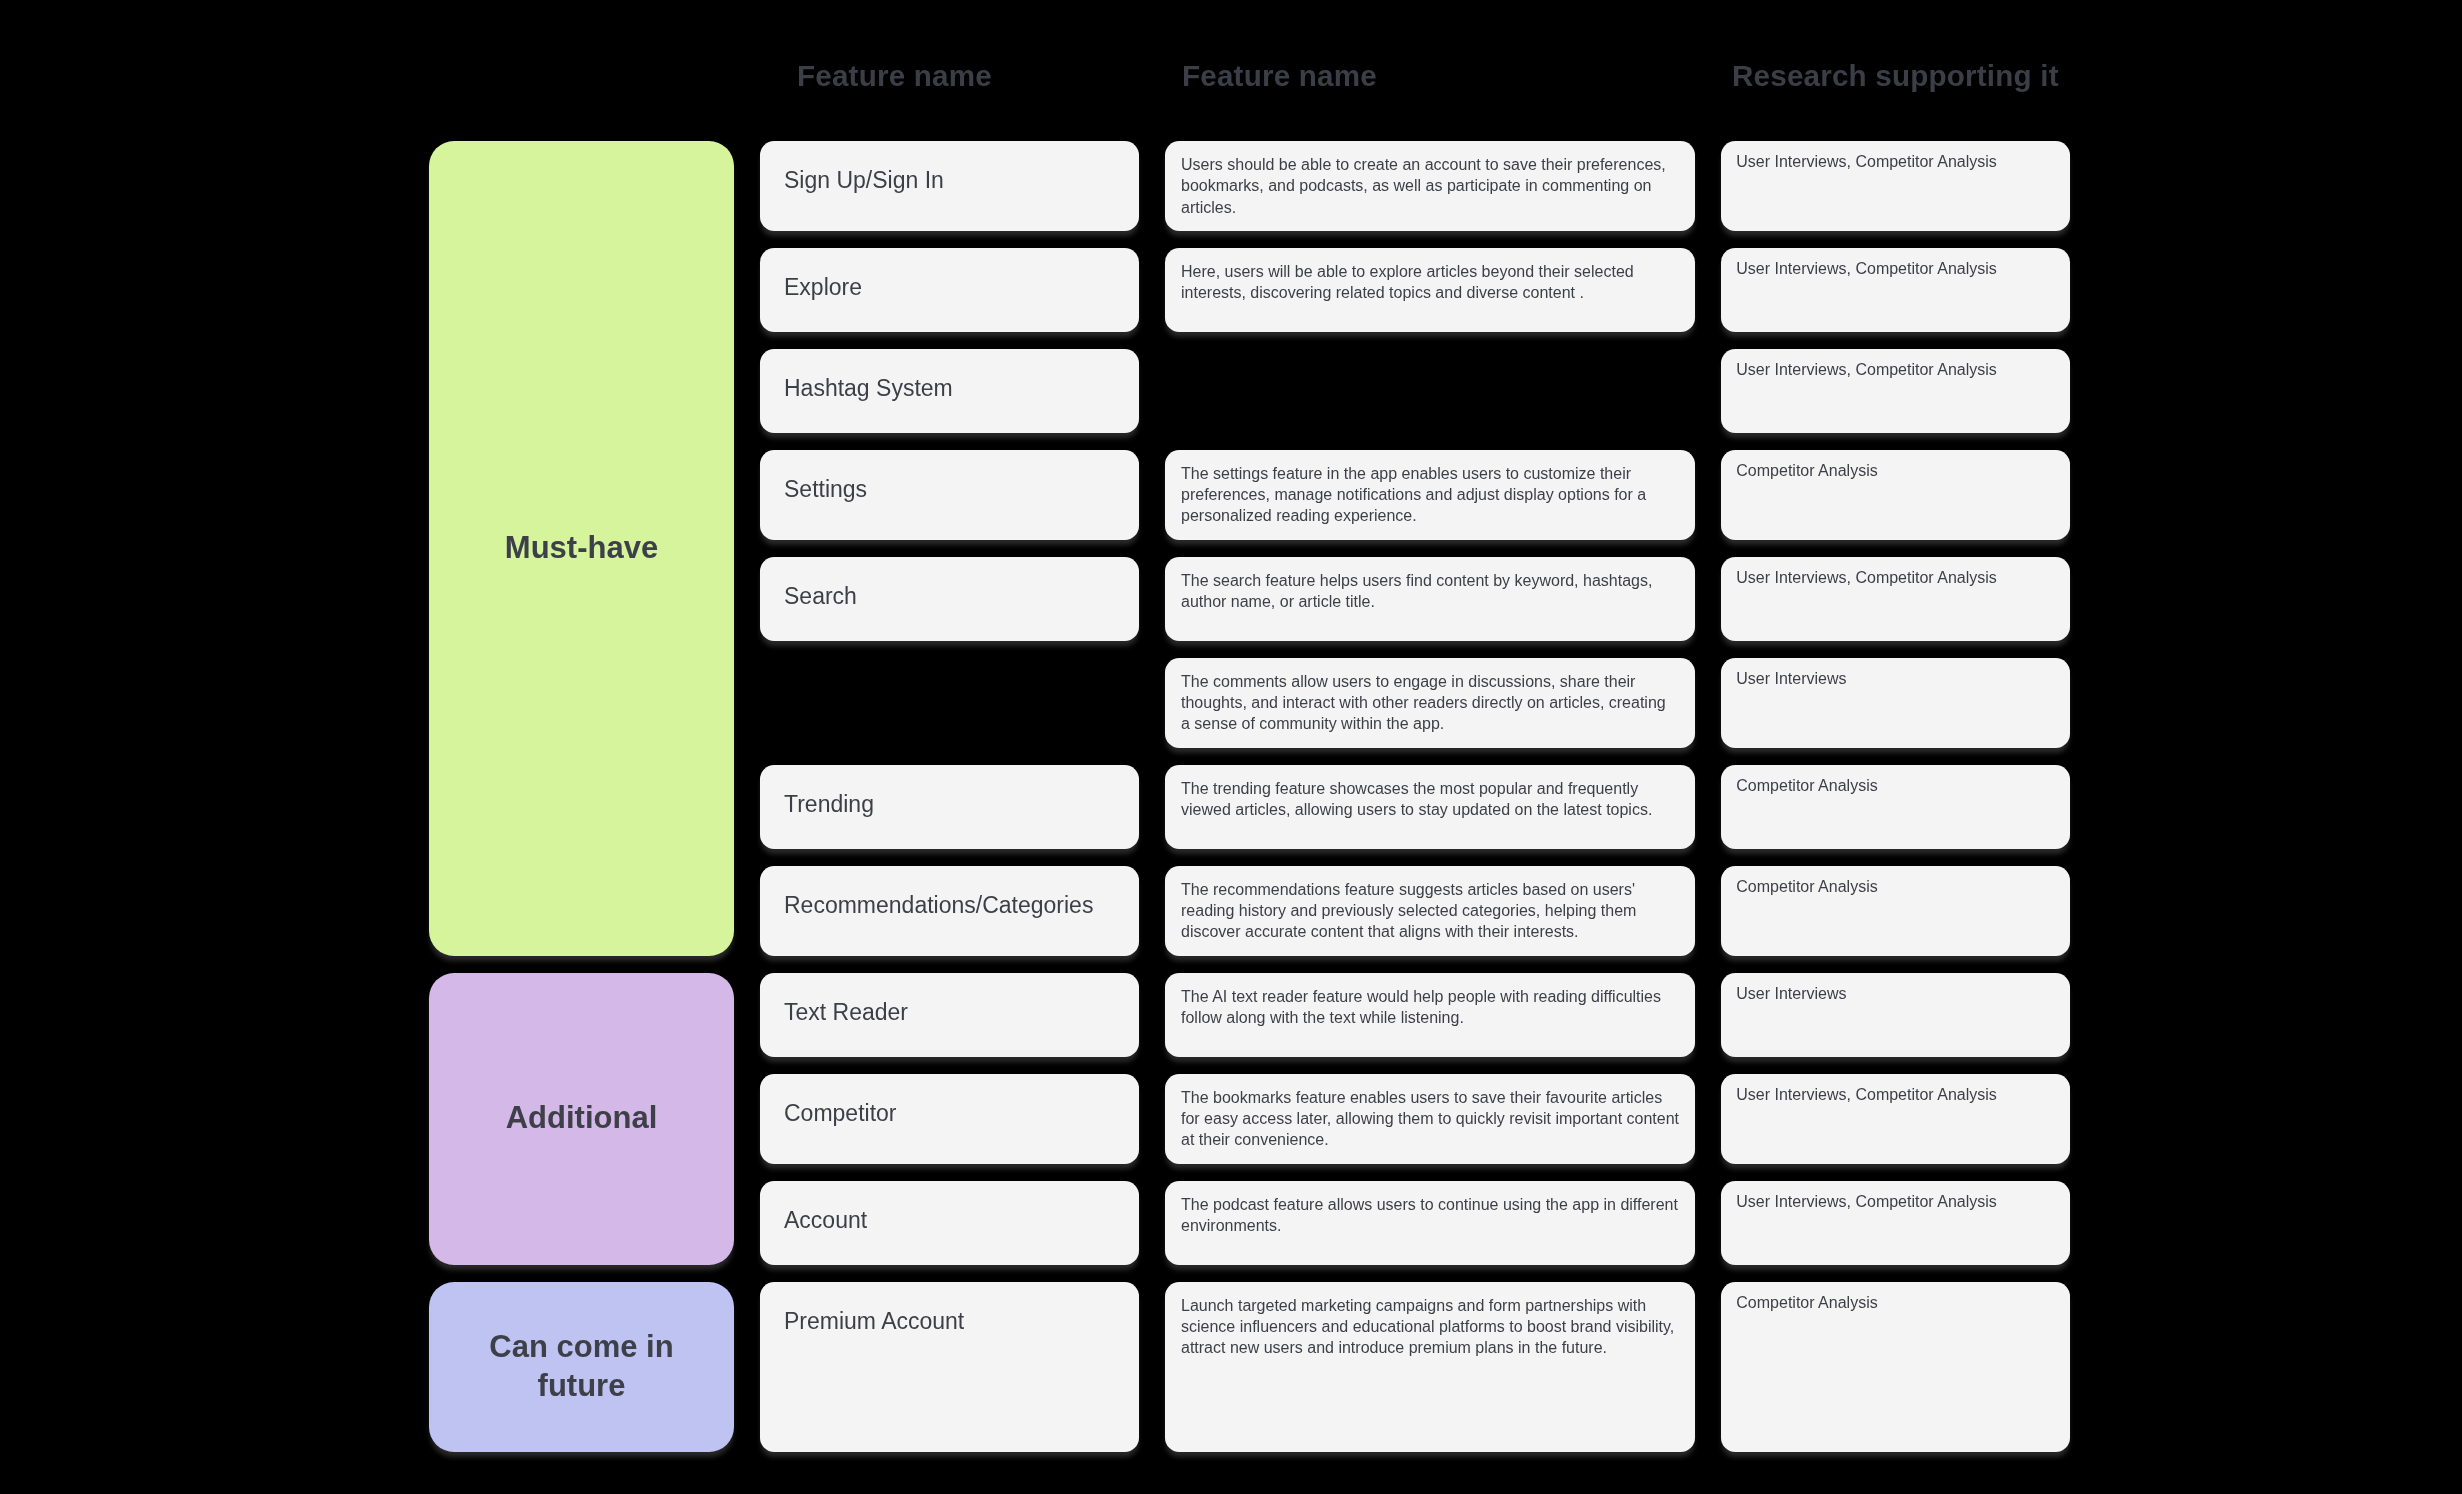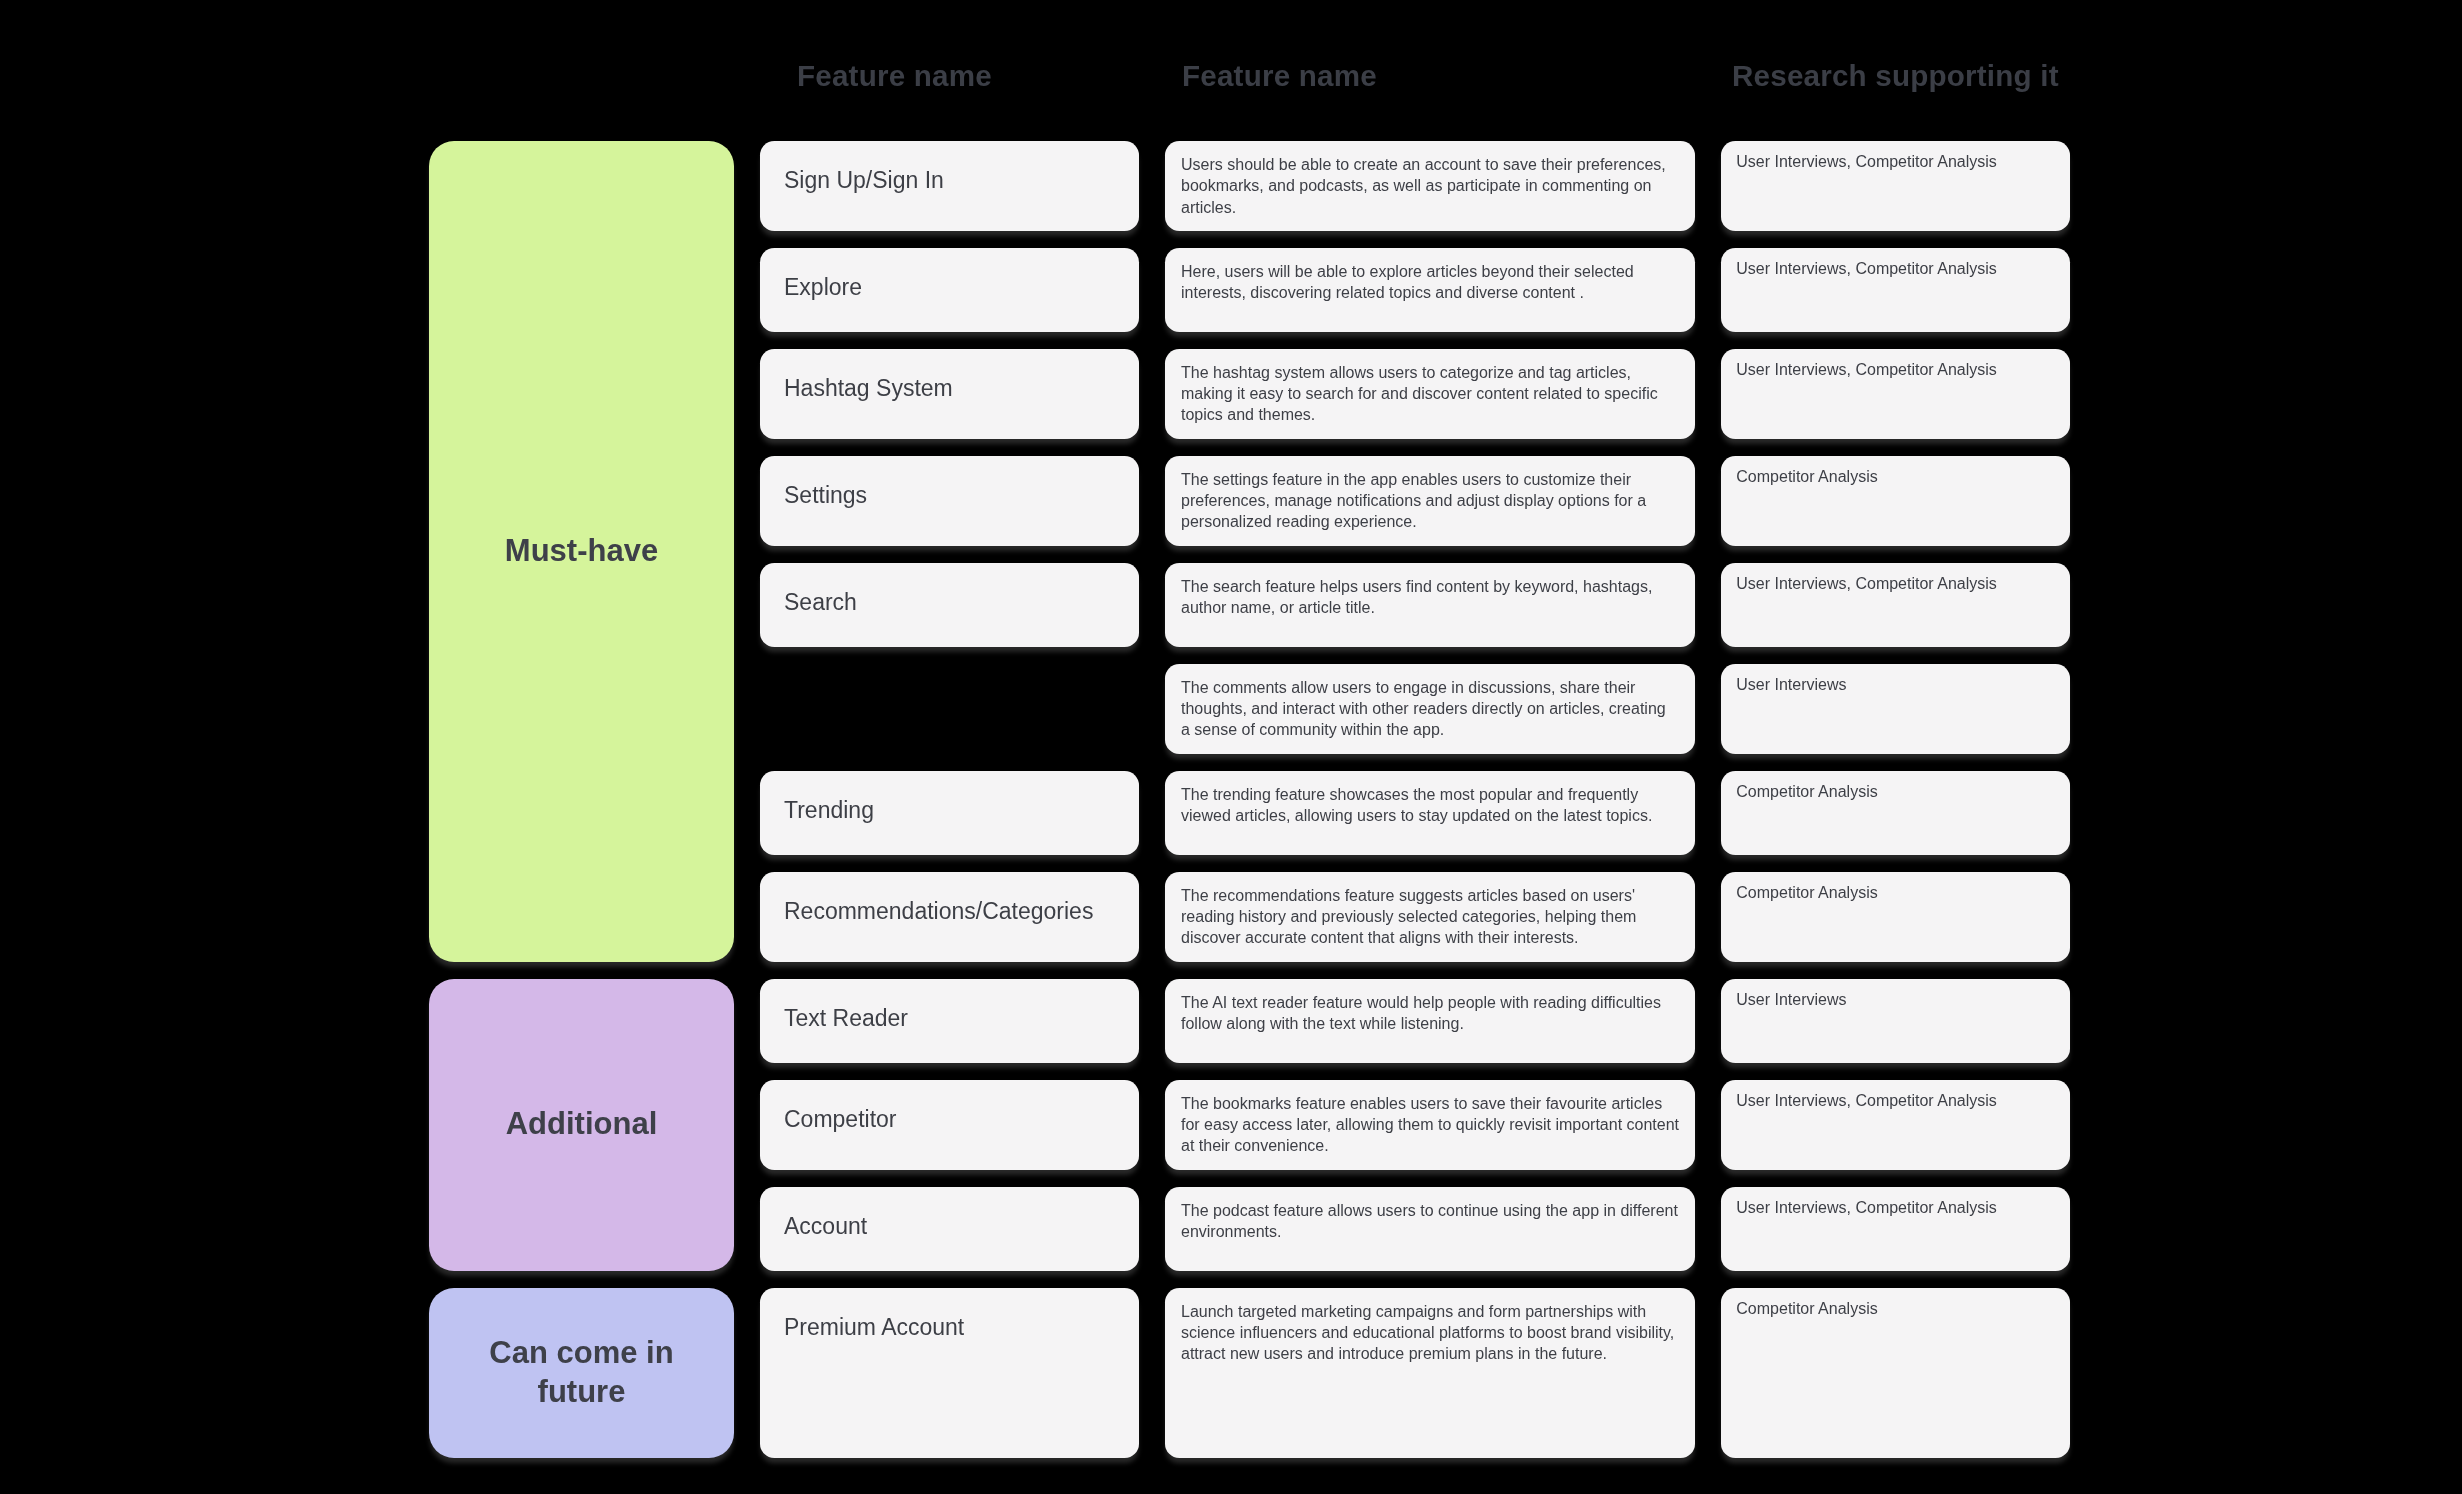--- a/index.html
+++ b/index.html
@@ -97,21 +97,20 @@
 
     <div class="card feature-card" style="grid-row:1">Sign Up/Sign In</div>
     <div class="card desc-card" style="grid-row:1">Users should be able to create an account to save their preferences, bookmarks, and podcasts, as well as participate in commenting on articles.</div>
     <div class="card research-card" style="grid-row:1">User Interviews, Competitor Analysis</div>
 
     <div class="card feature-card" style="grid-row:2">Explore</div>
     <div class="card desc-card" style="grid-row:2">Here, users will be able to explore articles beyond their selected interests, discovering related topics and diverse content .</div>
     <div class="card research-card" style="grid-row:2">User Interviews, Competitor Analysis</div>
 
     <div class="card feature-card" style="grid-row:3">Hashtag System</div>
-    <div class="card desc-card" style="grid-row:3">The hashtag system allows users to categorize and tag articles, making it easy to search for and discover content related to specific topics and themes.</div>
     <div class="card research-card" style="grid-row:3">User Interviews, Competitor Analysis</div>
 
     <div class="card feature-card" style="grid-row:4">Settings</div>
     <div class="card desc-card" style="grid-row:4">The settings feature in the app enables users to customize their preferences, manage notifications and adjust display options for a personalized reading experience.</div>
     <div class="card research-card" style="grid-row:4">Competitor Analysis</div>
 
     <div class="card feature-card" style="grid-row:5">Search</div>
     <div class="card desc-card" style="grid-row:5">The search feature helps users find content by keyword, hashtags, author name, or article title.</div>
     <div class="card research-card" style="grid-row:5">User Interviews, Competitor Analysis</div>
 

